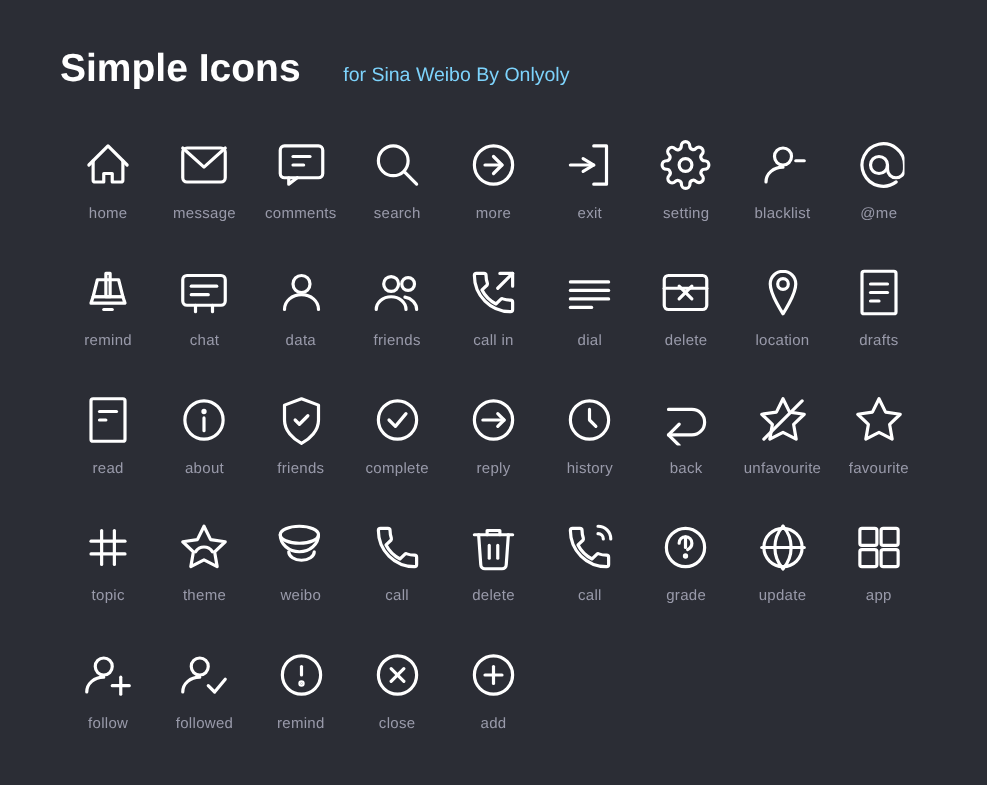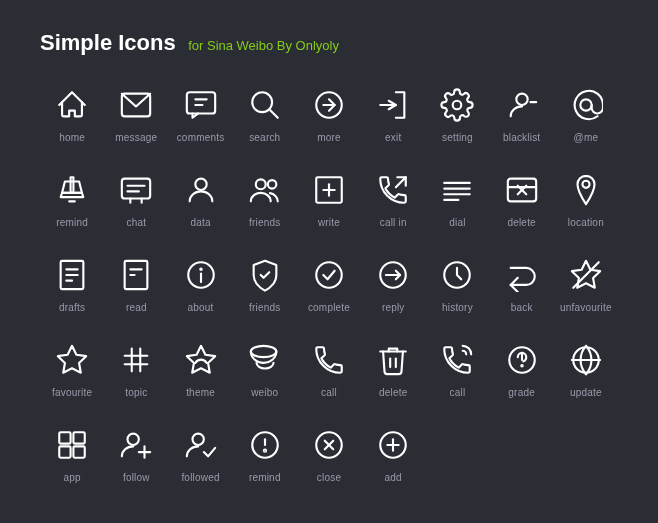--- a/index.html
+++ b/index.html
@@ -10,28 +10,28 @@
       min-height: 523px;
       display: flex;
       flex-direction: column;
       padding: 30px 40px;
     }
     .title-area {
       margin-bottom: 20px;
     }
     .title-area h1 {
       color: #ffffff;
-      font-size: 22px;
+      font-size: 26px;
       font-weight: bold;
       display: inline;
     }
     .title-area span {
-      color: #84cc16;
+      color: #7dd3fc;
       font-size: 13px;
-      margin-left: 8px;
+      margin-left: 24px;
     }
     .icon-grid {
       display: grid;
       grid-template-columns: repeat(9, 1fr);
       gap: 10px 0;
     }
     .icon-item {
       display: flex;
       flex-direction: column;
       align-items: center;
@@ -210,30 +210,20 @@
       <svg viewBox="0 0 24 24">
           <circle cx="9" cy="8" r="3.5"></circle>
           <path d="M2 20c0-3.3 3.1-6 7-6s7 2.7 7 6"></path>
           <circle cx="17" cy="8" r="3"></circle>
           <path d="M21 20c0-3-2.5-5.3-5.5-5.8"></path>
         </svg>
     </div>
     <span class="icon-label">friends</span>
   </div>
 
-  <div class="icon-item">
-    <div class="icon-symbol">
-      <svg viewBox="0 0 24 24">
-          <rect x="3" y="3" width="18" height="18" rx="1"></rect>
-          <line x1="8" y1="12" x2="16" y2="12"></line>
-          <line x1="12" y1="8" x2="12" y2="16"></line>
-        </svg>
-    </div>
-    <span class="icon-label">write</span>
-  </div>
 
   <div class="icon-item">
     <div class="icon-symbol">
       <svg viewBox="0 0 24 24">
           <path d="M6.6 10.8c1.4 2.8 3.8 5.1 6.6 6.6l2.2-2.2c.3-.3.7-.4 1-.2 1.1.4 2.3.6 3.6.6.6 0 1 .4 1 1V20c0 .6-.4 1-1 1-9.4 0-17-7.6-17-17 0-.6.4-1 1-1h3.5c.6 0 1 .4 1 1 0 1.3.2 2.5.6 3.6.1.3 0 .7-.2 1L6.6 10.8z"></path>
           <polyline points="15,3 21,3 21,9"></polyline>
           <line x1="21" y1="3" x2="14" y2="10"></line>
         </svg>
     </div>
     <span class="icon-label">call in</span>

